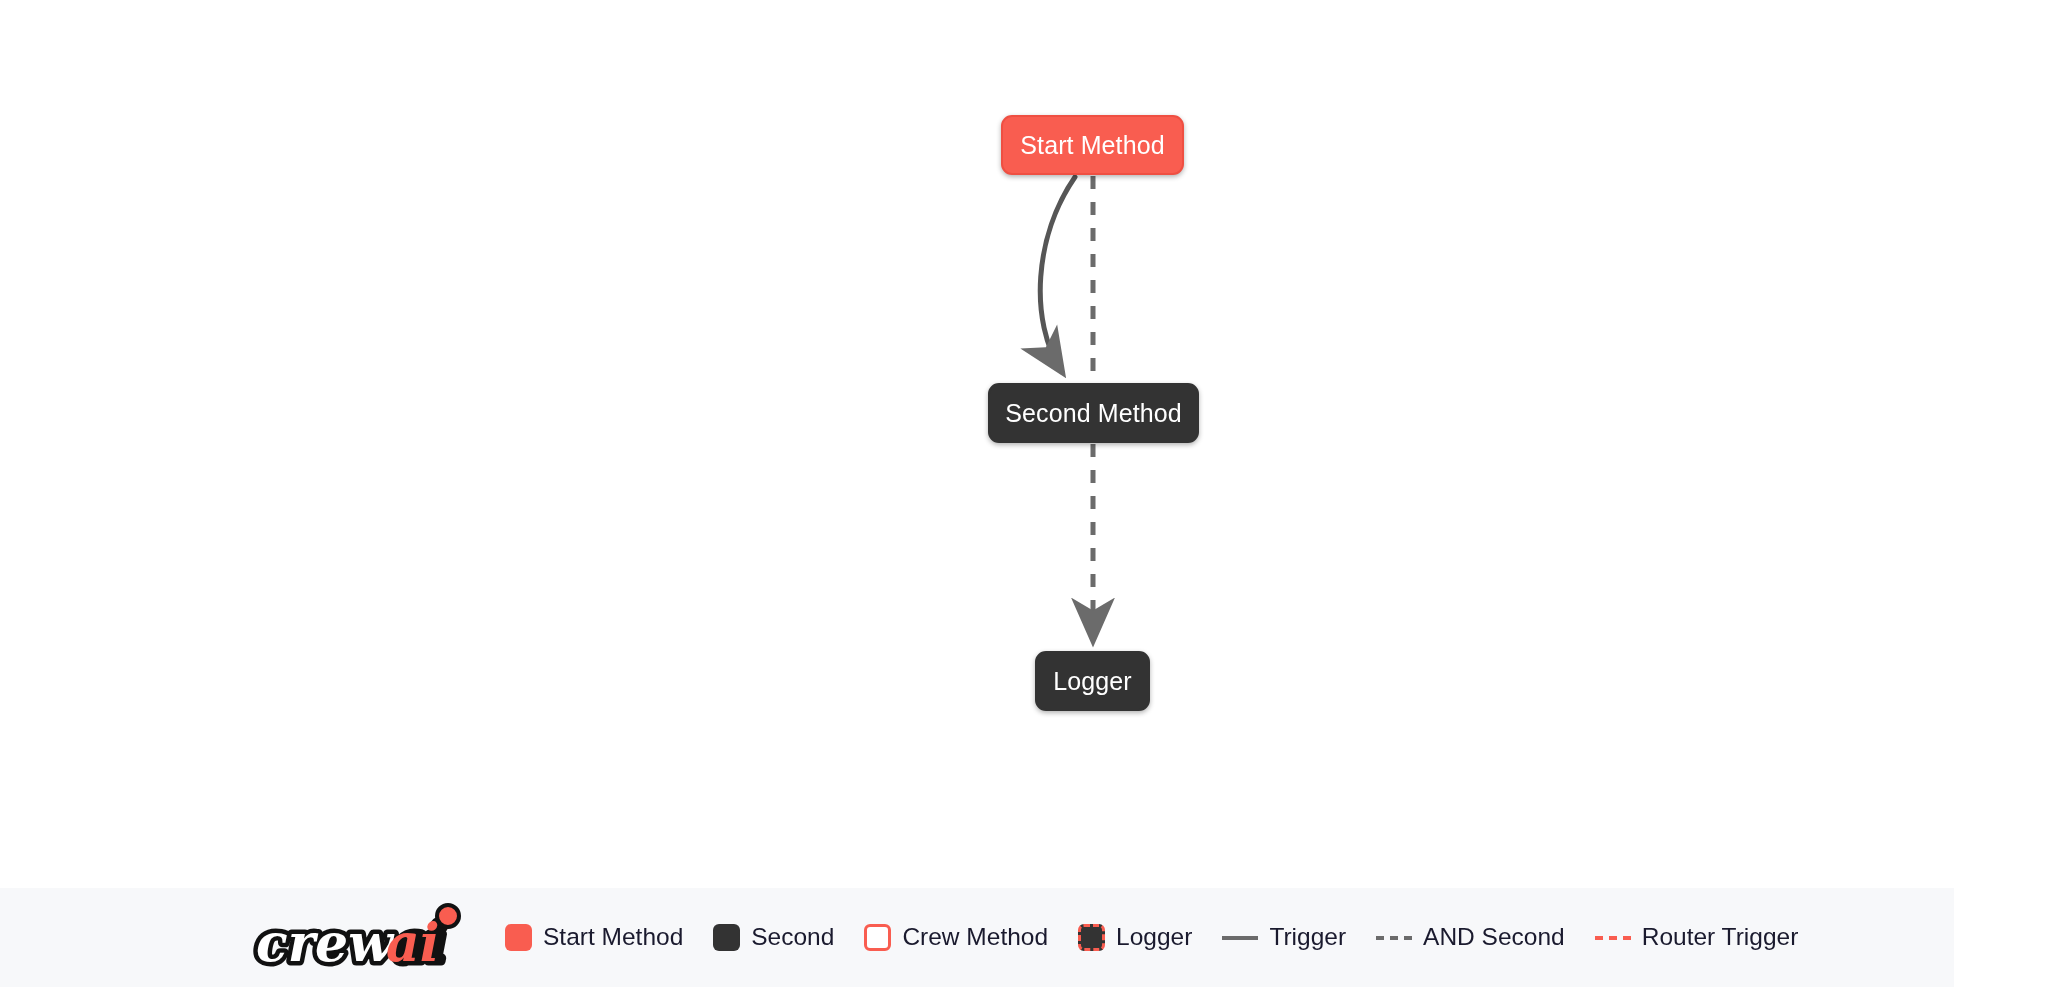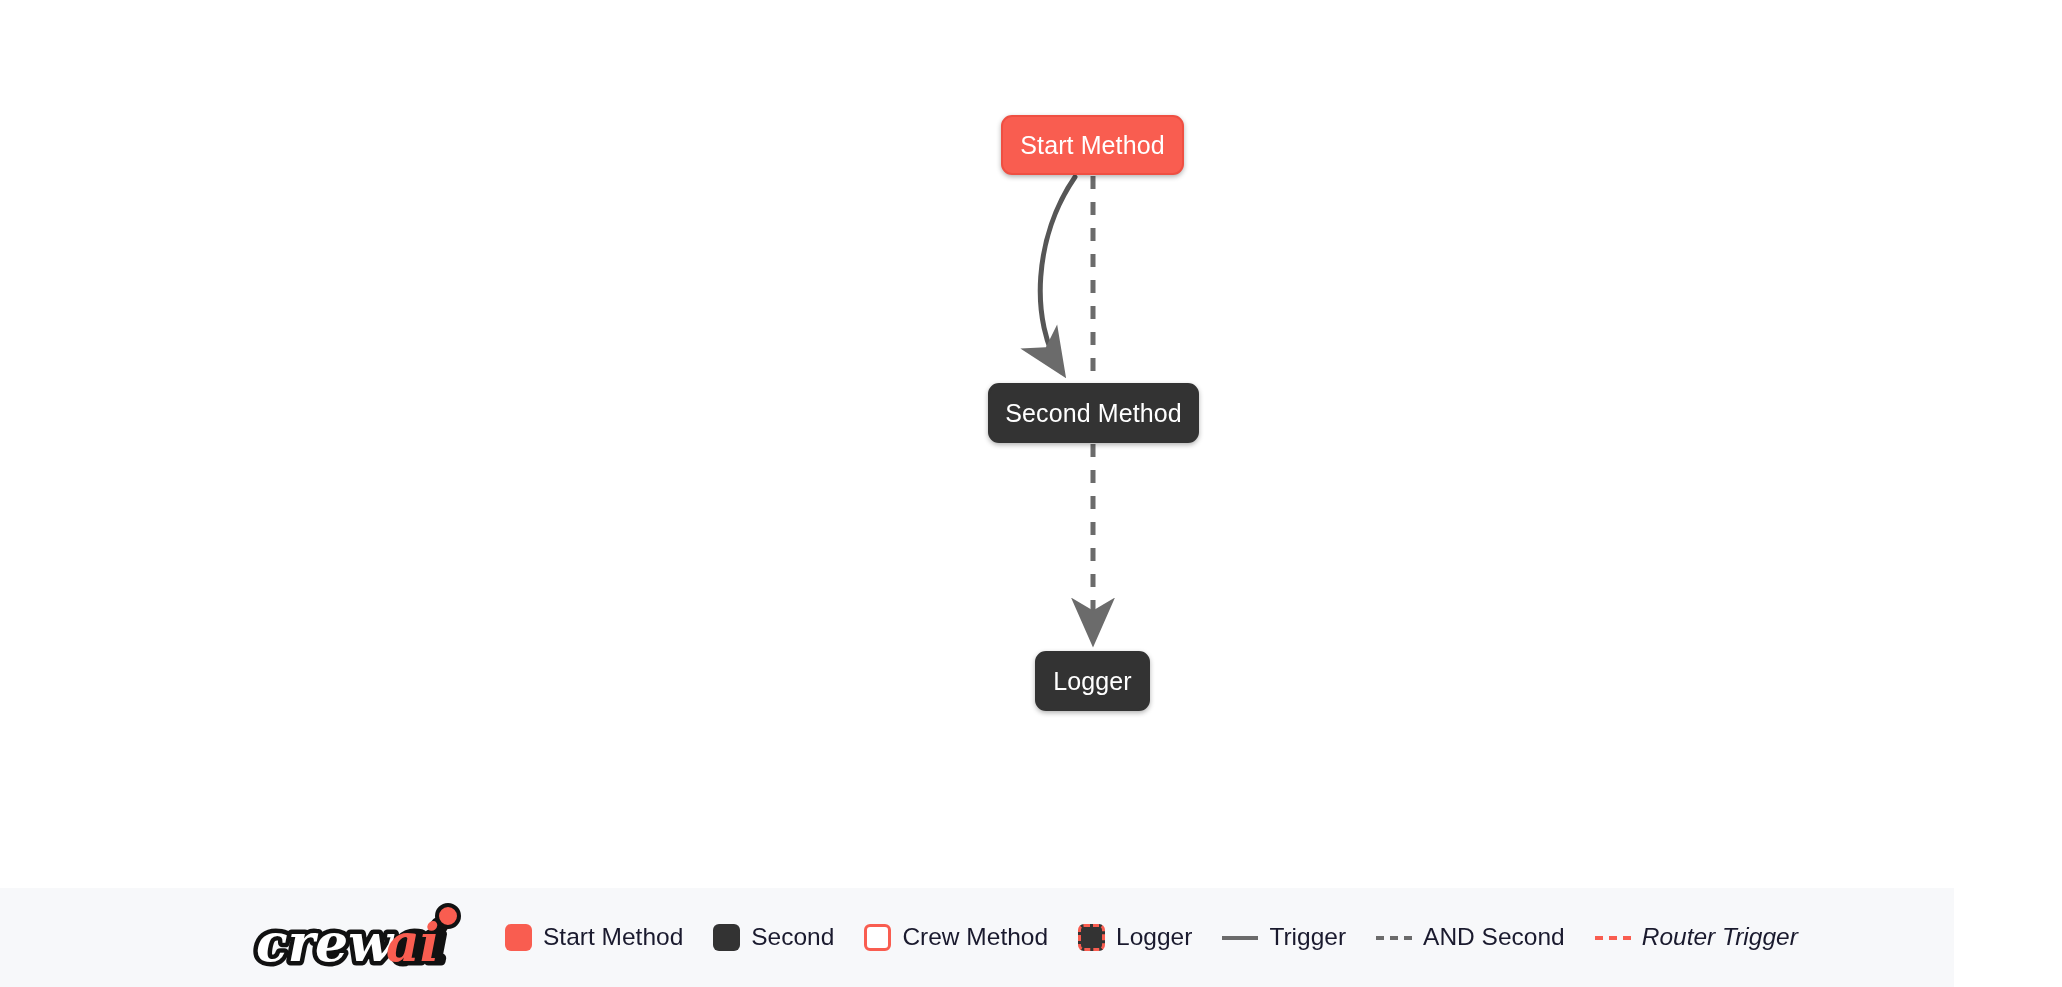--- a/index.html
+++ b/index.html
@@ -79,21 +79,21 @@
     display: flex;
     align-items: center;
     flex: 0 1 auto;
   }
   .legend-item {
     display: flex;
     align-items: center;
     margin-right: 30px;
     white-space: nowrap;
   }
-  .legend-item:last-child { margin-right: 0; font-style: italic; }
+  .legend-item:last-child { margin-right: 0; }
   .legend-label {
     font-size: 24.5px;
     color: #1a1a2e;
     line-height: 1;
   }
 
   
   .swatch {
     width: 27px;
     height: 27px;

